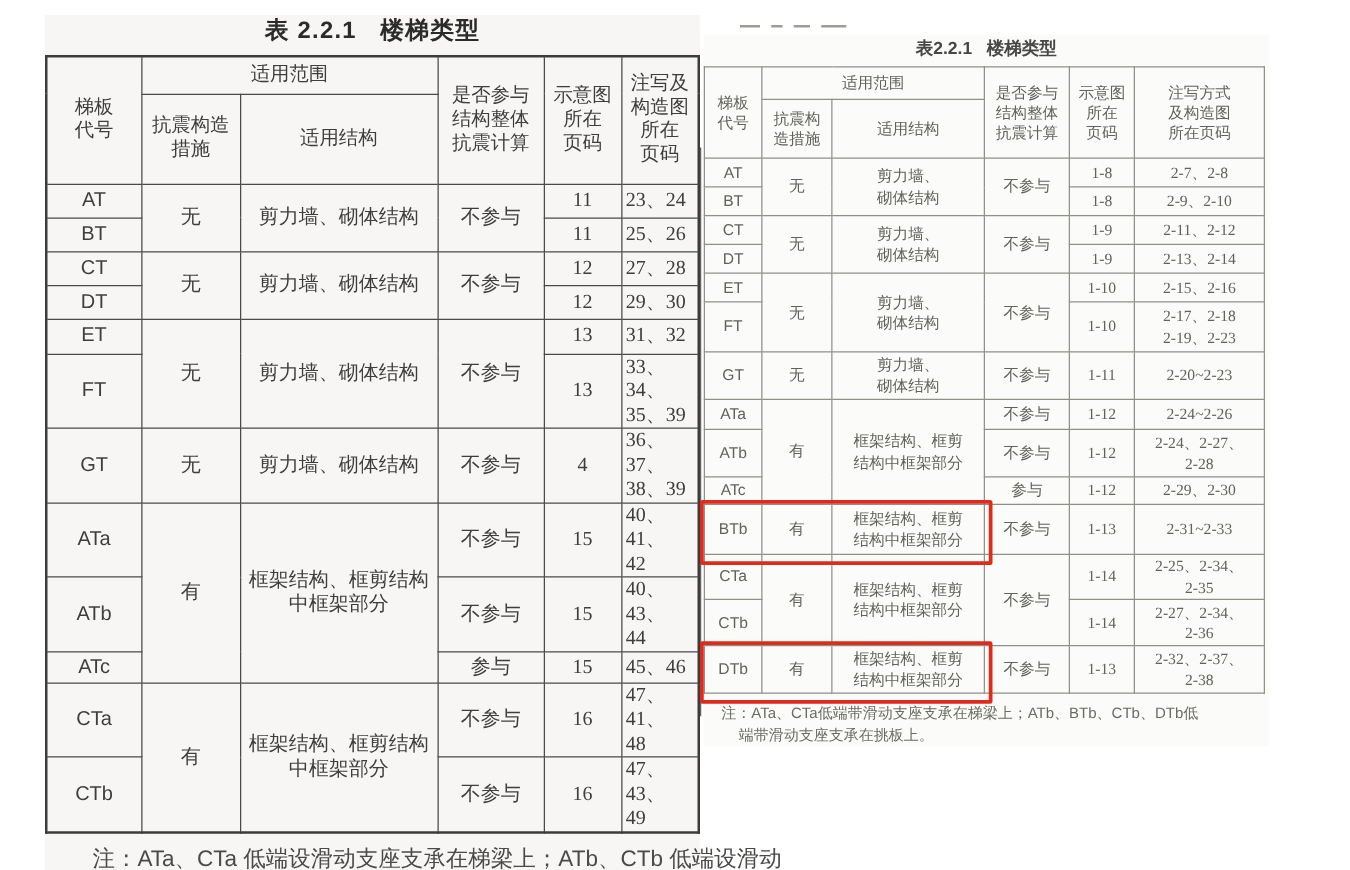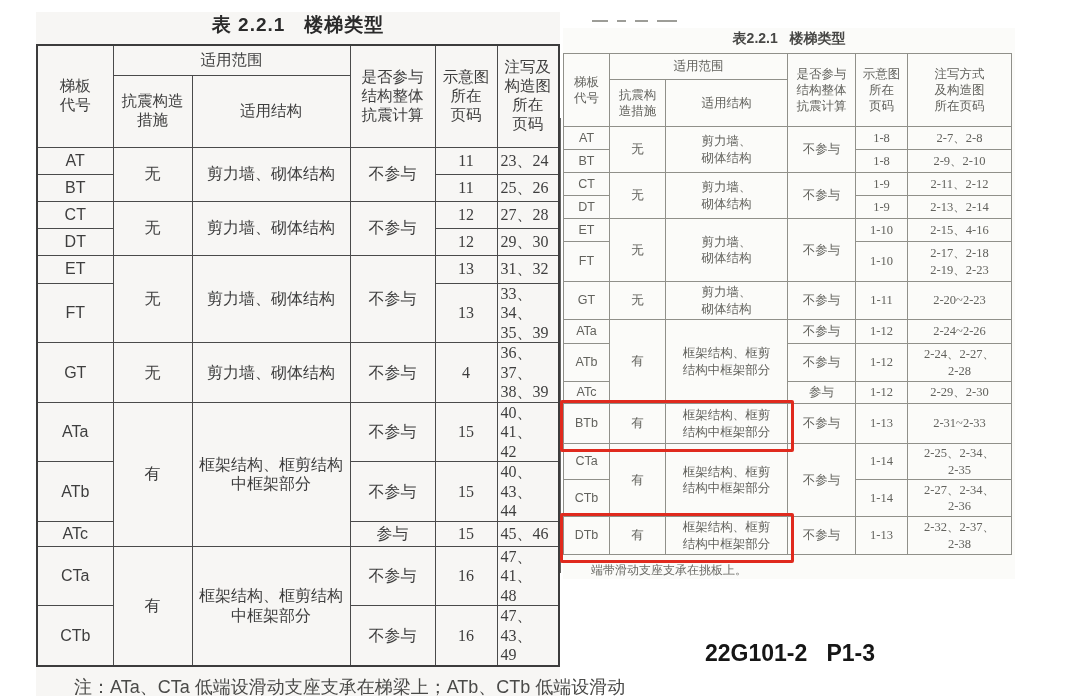--- a/index.html
+++ b/index.html
@@ -258,21 +258,21 @@
           <td class="num">2-13、2-14</td>
         </tr>
 
         <tr style="height:23px">
           <td>ET</td>
           <td rowspan="2">无</td>
           <td rowspan="2">剪力墙、
 砌体结构</td>
           <td rowspan="2">不参与</td>
           <td class="num">1-10</td>
-          <td class="num">2-15、4-16</td>
+          <td class="num">2-15、2-16</td>
         </tr>
         <tr style="height:40px">
           <td>FT</td>
           <td class="num">1-10</td>
           <td class="num">2-17、2-18
 2-19、2-23</td>
         </tr>
 
         <tr style="height:38px">
           <td>GT</td>
@@ -345,19 +345,19 @@
 2-38</td>
         </tr>
       </tbody>
         </table>
 
       <div class="hl-box hl-btb"></div>
       <div class="hl-box hl-dtb"></div>
     </div>
 
     <div class="note-right">
+      <div>注：ATa、CTa低端带滑动支座支承在梯梁上；ATb、BTb、CTb、DTb低</div>
       <div class="l2">端带滑动支座支承在挑板上。</div>
     </div>
   </div>
 
-  <div class="caption cap-right">22G101-2   P1-3</div>
 
 </div>
 
 </body></html>

